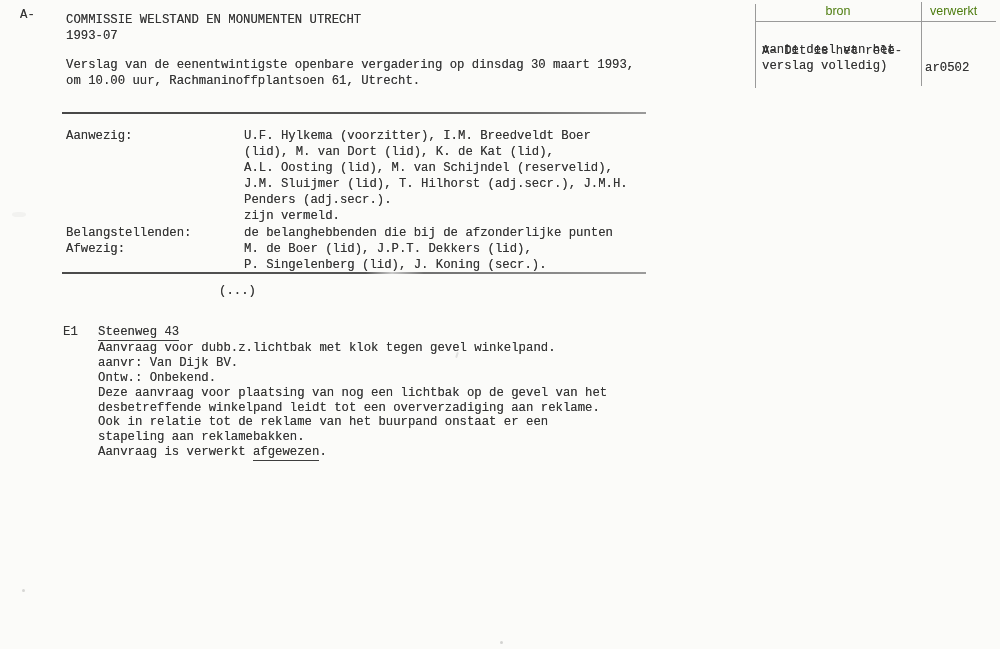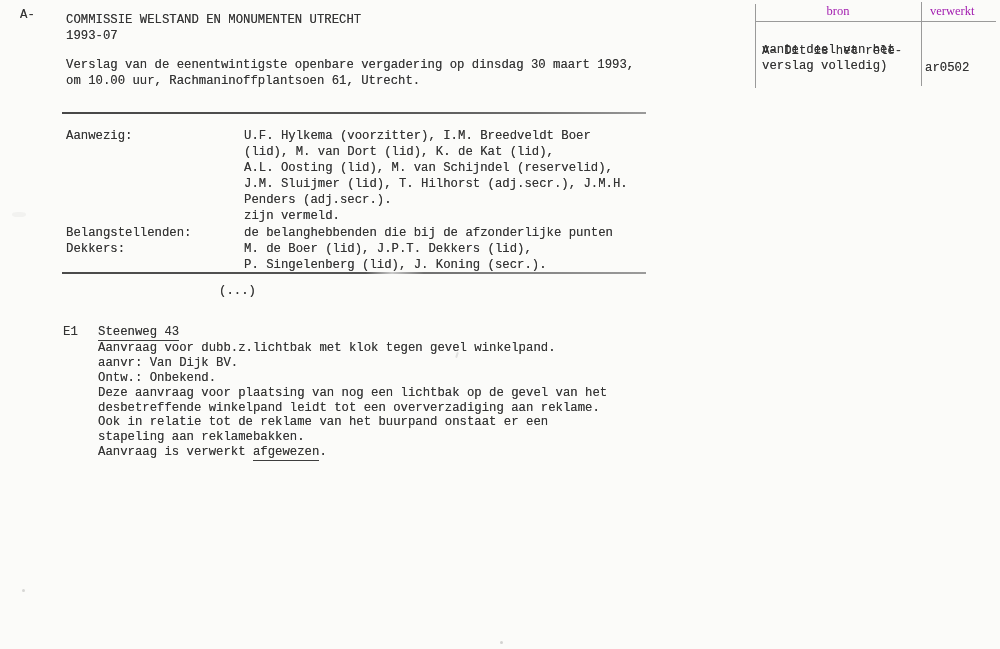--- a/index.html
+++ b/index.html
@@ -15,23 +15,23 @@
     position: absolute;
     font-family: "Liberation Mono", "DejaVu Sans Mono", monospace;
     font-size: 12.3px;
     line-height: 15.5px;
     color: #343434;
     white-space: pre;
     text-shadow: 0 0 0.5px rgba(45,45,45,0.6);
   }
   .preprint {
     position: absolute;
-    font-family: Liberation Serif, serif;
+    font-family: Liberation Sans, sans-serif;
     font-size: 12.5px;
-    color: #a21caf;
+    color: #4d7c0f;
     white-space: pre;
   }
   .rule {
     position: absolute;
     height: 2px;
   }
   .rule-top {
     background: linear-gradient(90deg, #474747 0%, #555 55%, #6e6e6e 80%, #9a9a9a 100%);
   }
   .rule-bottom {
@@ -107,21 +107,21 @@
     </div>
     <div class="att-row">
       <span class="tw att-label"></span>
       <span class="tw att-text">zijn vermeld.</span>
     </div>
     <div class="att-row">
       <span class="tw att-label">Belangstellenden:</span>
       <span class="tw att-text">de belanghebbenden die bij de afzonderlijke punten</span>
     </div>
     <div class="att-row">
-      <span class="tw att-label">Dekkers:</span>
+      <span class="tw att-label">Afwezig:</span>
       <span class="tw att-text">M. de Boer (lid), J.P.T. Dekkers (lid),</span>
     </div>
     <div class="att-row">
       <span class="tw att-label"></span>
       <span class="tw att-text">P. Singelenberg (lid), J. Koning (secr.).</span>
     </div>
   </div>
 
   <div class="rule rule-bottom" style="left:62px; top:272px; width:584px;"></div>
 

